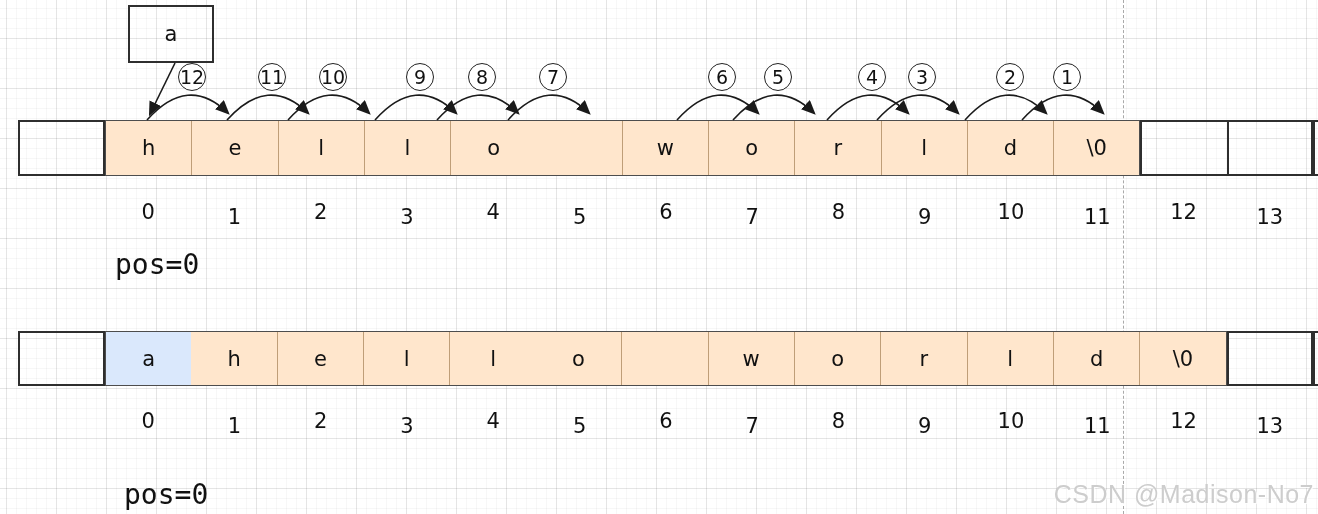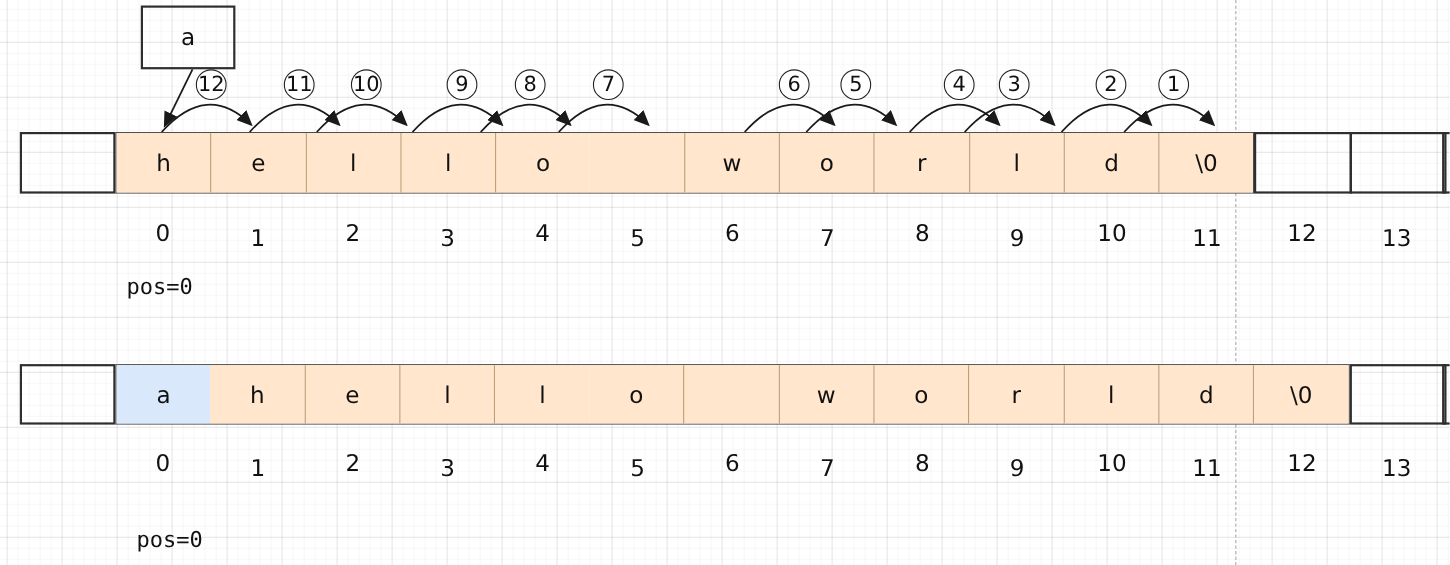--- a/index.html
+++ b/index.html
@@ -20,21 +20,21 @@
   .insert-box{position:absolute;left:128px;top:5px;width:86px;height:58px;
     border:2px solid #2e2e2e;box-sizing:border-box;z-index:3;
     display:flex;align-items:center;justify-content:center;font-size:21px;}
   .lead-box,.white-box{border:2px solid #2e2e2e;background:transparent;z-index:2;}
   .strip{display:flex;border:1px solid #4d4d4d;z-index:2;}
   .cell{flex:1 1 0;display:flex;align-items:center;justify-content:center;
     font-size:21px;overflow:hidden;}
   .cell.divl{border-left:1px solid #bf9e78;}
   .idx{position:absolute;text-align:center;font-size:21px;z-index:2;}
   .idx.low{transform:translateY(5px);}
-  .pos-label{position:absolute;font-size:20px;z-index:2;
+  .pos-label{position:absolute;font-size:28px;z-index:2;
     font-family:"DejaVu Sans Mono","DejaVu Sans",monospace;}
   .pos-top{left:115px;top:248px;}
   .pos-bottom{left:124px;top:478px;}
   svg.arrow-layer{position:absolute;left:0;top:0;z-index:4;pointer-events:none;}
   .num-circle{position:absolute;width:28px;height:28px;border:1.5px solid #222;
     border-radius:50%;background:#fff;box-sizing:border-box;z-index:5;
     display:flex;align-items:center;justify-content:center;font-size:19px;}
   .watermark{position:absolute;right:4px;bottom:5px;font-size:25px;color:#cdcdcd;
     letter-spacing:.5px;z-index:6;font-family:"Liberation Sans",sans-serif;
     text-shadow:1px 1px 0 rgba(255,255,255,.85);}
@@ -190,20 +190,21 @@
       <path d="M 508 120 Q 549 74 589 113" fill="none" stroke="#1a1a1a" stroke-width="1.6" marker-end="url(#ah)"></path>
       <path d="M 677 120 Q 718 74 758 113" fill="none" stroke="#1a1a1a" stroke-width="1.6" marker-end="url(#ah)"></path>
       <path d="M 733 120 Q 774 74 814 113" fill="none" stroke="#1a1a1a" stroke-width="1.6" marker-end="url(#ah)"></path>
       <path d="M 827 120 Q 868 74 908 113" fill="none" stroke="#1a1a1a" stroke-width="1.6" marker-end="url(#ah)"></path>
       <path d="M 877 120 Q 918 74 958 113" fill="none" stroke="#1a1a1a" stroke-width="1.6" marker-end="url(#ah)"></path>
       <path d="M 965 120 Q 1006 74 1046 113" fill="none" stroke="#1a1a1a" stroke-width="1.6" marker-end="url(#ah)"></path>
       <path d="M 1022 120 Q 1063 74 1103 113" fill="none" stroke="#1a1a1a" stroke-width="1.6" marker-end="url(#ah)"></path>
       <path d="M 175 63 L 150 114" fill="none" stroke="#1a1a1a" stroke-width="1.6" marker-end="url(#ah)"></path>
     </svg>
 
+  <div class="watermark">CSDN @Madison-No7</div>
 
 <div class="num-circle" style="left: 178px; top: 63px;">12</div>
     <div class="num-circle" style="left: 258px; top: 63px;">11</div>
     <div class="num-circle" style="left: 319px; top: 63px;">10</div>
     <div class="num-circle" style="left: 406px; top: 63px;">9</div>
     <div class="num-circle" style="left: 468px; top: 63px;">8</div>
     <div class="num-circle" style="left: 539px; top: 63px;">7</div>
     <div class="num-circle" style="left: 708px; top: 63px;">6</div>
     <div class="num-circle" style="left: 764px; top: 63px;">5</div>
     <div class="num-circle" style="left: 858px; top: 63px;">4</div>

